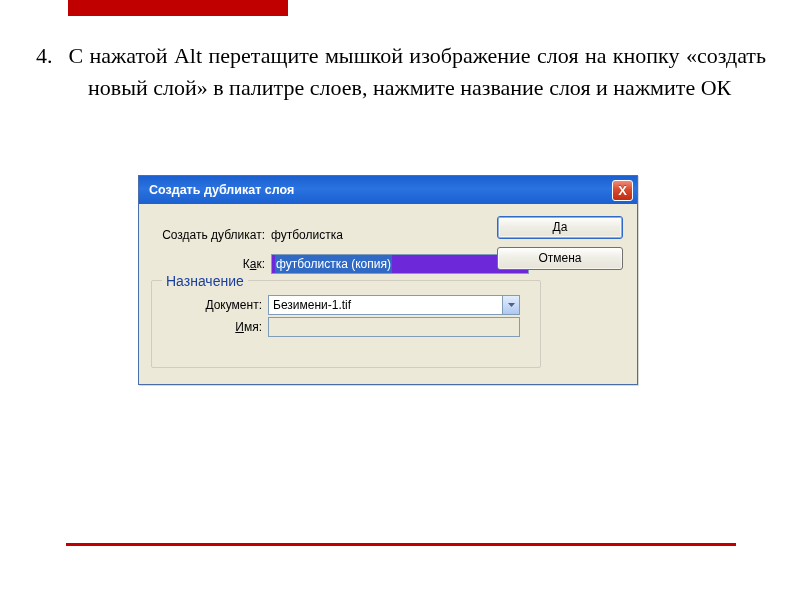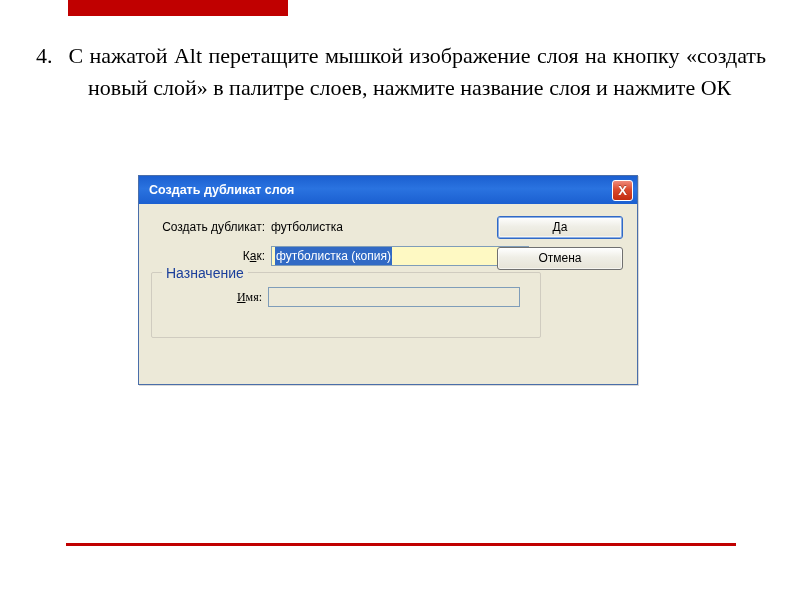--- a/index.html
+++ b/index.html
@@ -69,21 +69,21 @@
     display: flex;
     align-items: center;
     justify-content: center;
     font-weight: bold;
     font-family: Arial, sans-serif;
     font-size: 13px;
     text-shadow: 0 -1px 0 rgba(0,0,0,0.3);
   }
   .dialog-body {
     background: #ece9d8;
-    padding: 16px 12px 14px 12px;
+    padding: 24px 12px 14px 12px;
     position: relative;
     min-height: 180px;
   }
   .row {
     display: flex;
     align-items: center;
     margin-bottom: 2px;
   }
   .lbl {
     width: 120px;
@@ -92,21 +92,21 @@
     color: #000;
     font-size: 12px;
   }
   .val-static {
     font-size: 12px;
     color: #000;
   }
   .text-input {
     height: 20px;
     border: 1px solid #7f9db9;
-    background: #fef9c3;
+    background: #6d28d9;
     padding: 0 3px;
     font-family: Tahoma, Arial, sans-serif;
     font-size: 12px;
     line-height: 18px;
   }
   .text-input.selected {
     display: flex;
     align-items: center;
   }
   .text-input.selected span {
@@ -222,22 +222,35 @@
         <span>К</span><span class="underline-letter">а</span><span>к:</span>
       </div>
       <div class="text-input selected" style="width:258px;">
         <span>футболистка (копия)</span>
       </div>
     </div>
 
     <div class="fieldset">
       <div class="legend">Назначение</div>
 
-
-      <div class="row" style="margin-bottom:20px;font-family:Liberation Serif, serif;">
+      <div class="row">
+        <div class="lbl" style="width:108px;">
+          <span></span><span class="underline-letter">Д</span><span>окумент:</span>
+        </div>
+        <div class="dropdown" style="width:252px;">
+          <span>Безимени-1.tif</span>
+          <div class="dd-btn">
+            <svg width="7" height="4" viewBox="0 0 7 4">
+                <polygon points="0,0 7,0 3.5,4" fill="#4d6185"></polygon>
+              </svg>
+          </div>
+        </div>
+      </div>
+
+      <div class="row" style="margin-bottom:20px;">
         <div class="lbl" style="width:108px;">
           <span></span><span class="underline-letter">И</span><span>мя:</span>
         </div>
         <div class="text-input" style="width:252px; background:#ece9d8;">
           <span></span>
         </div>
       </div>
     </div>
 
     <div class="btn-col">

